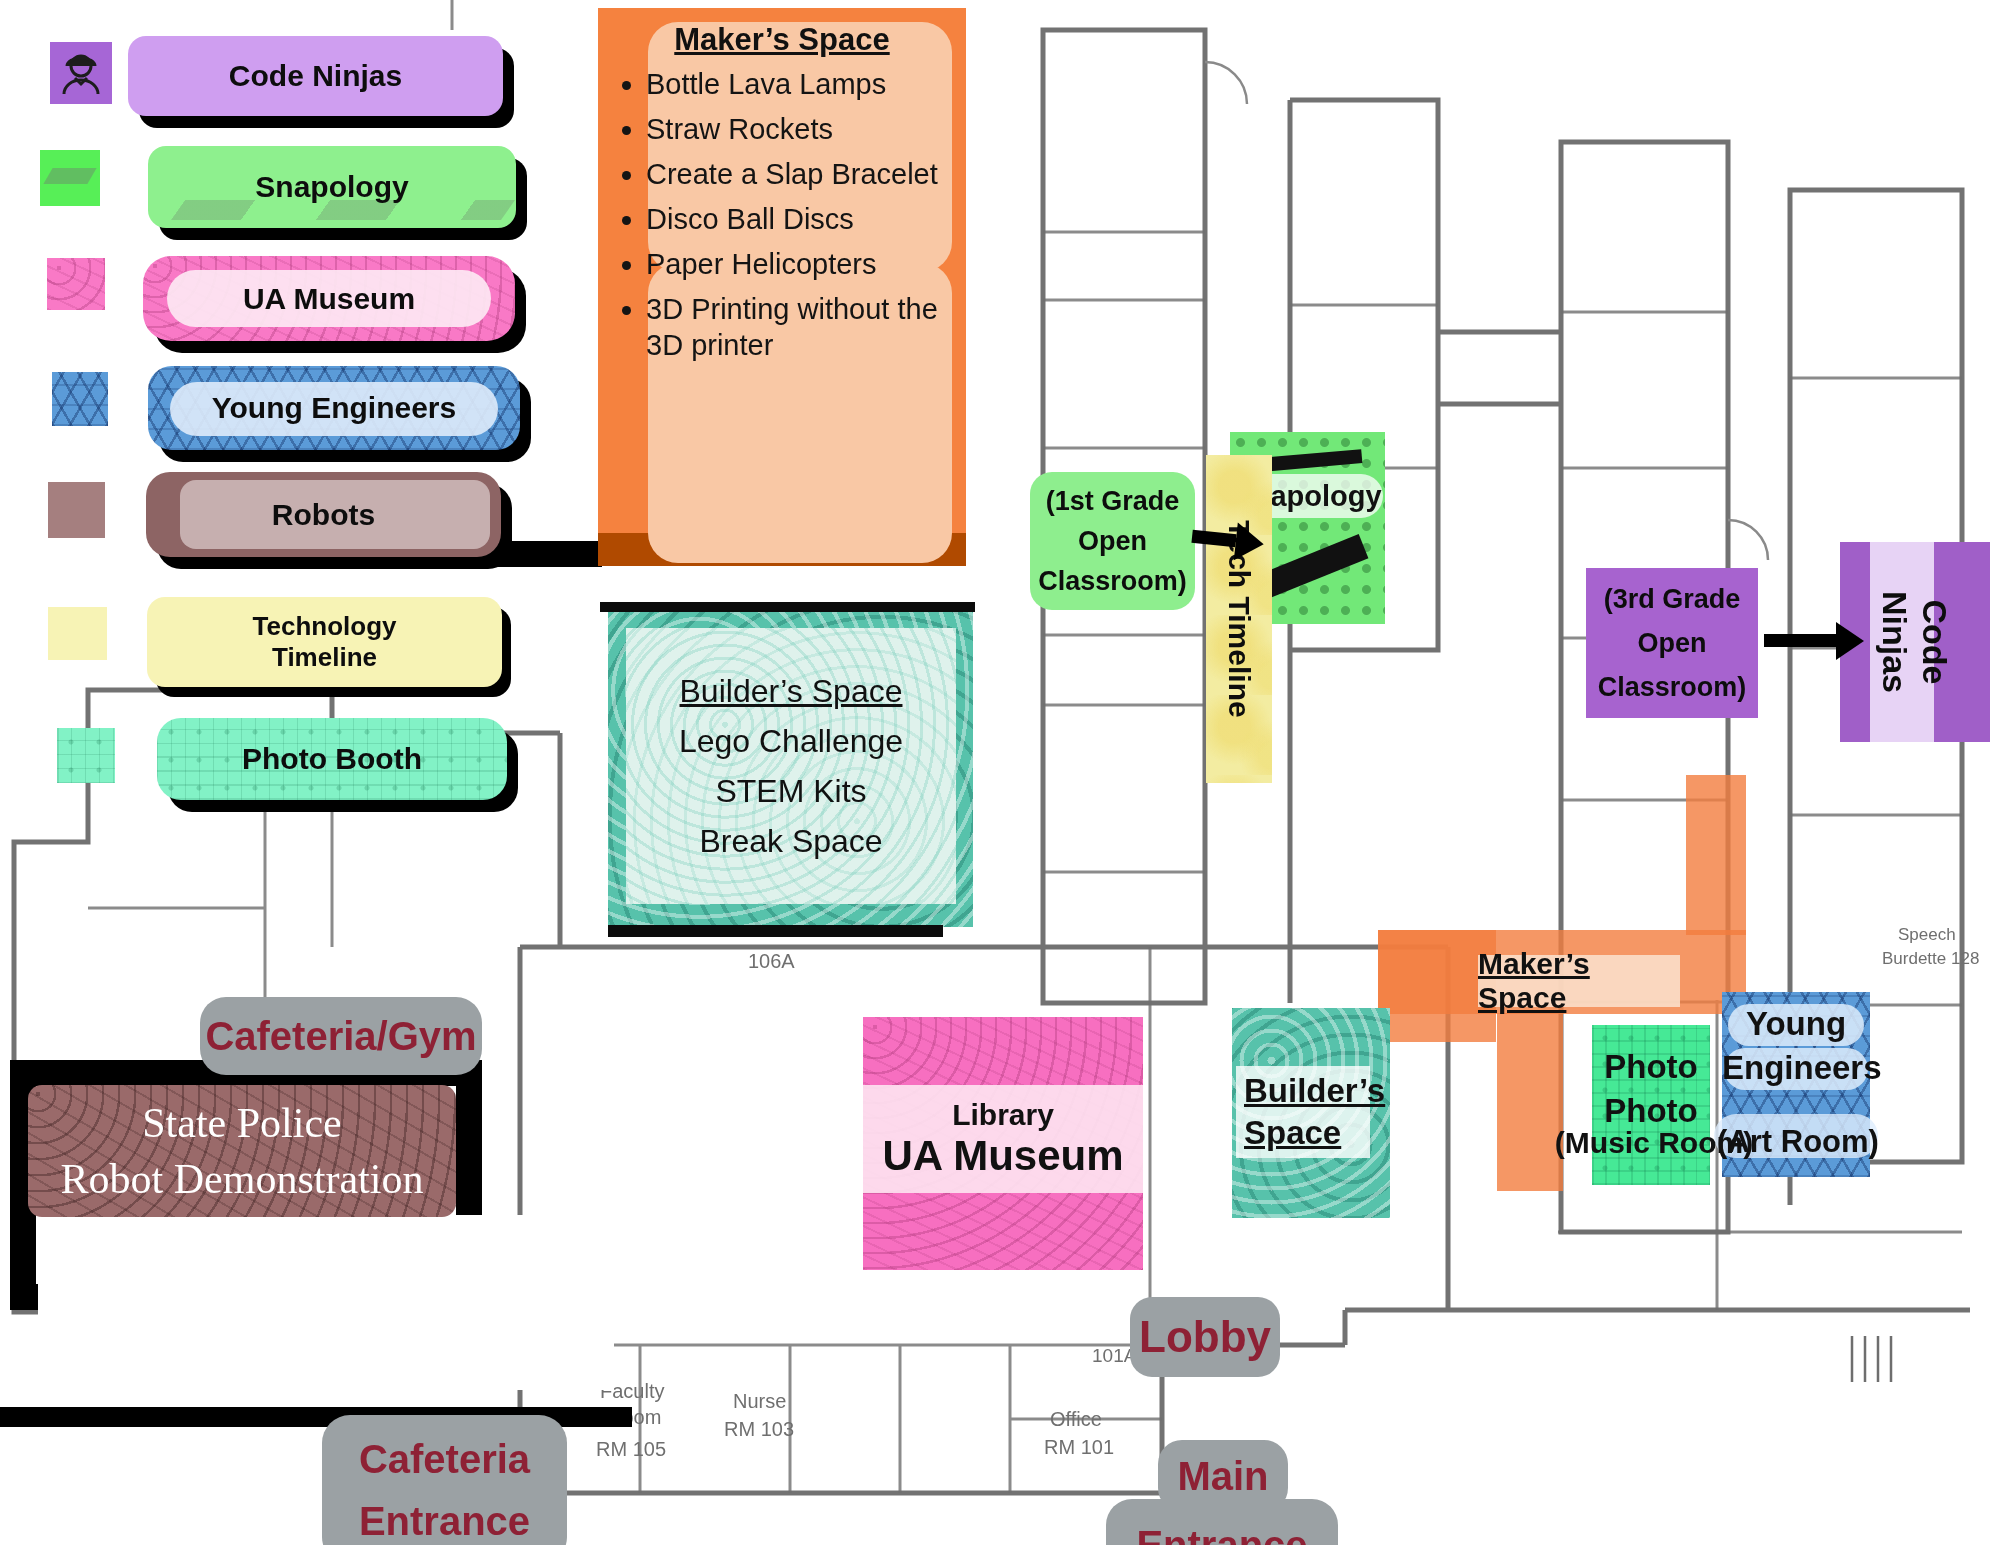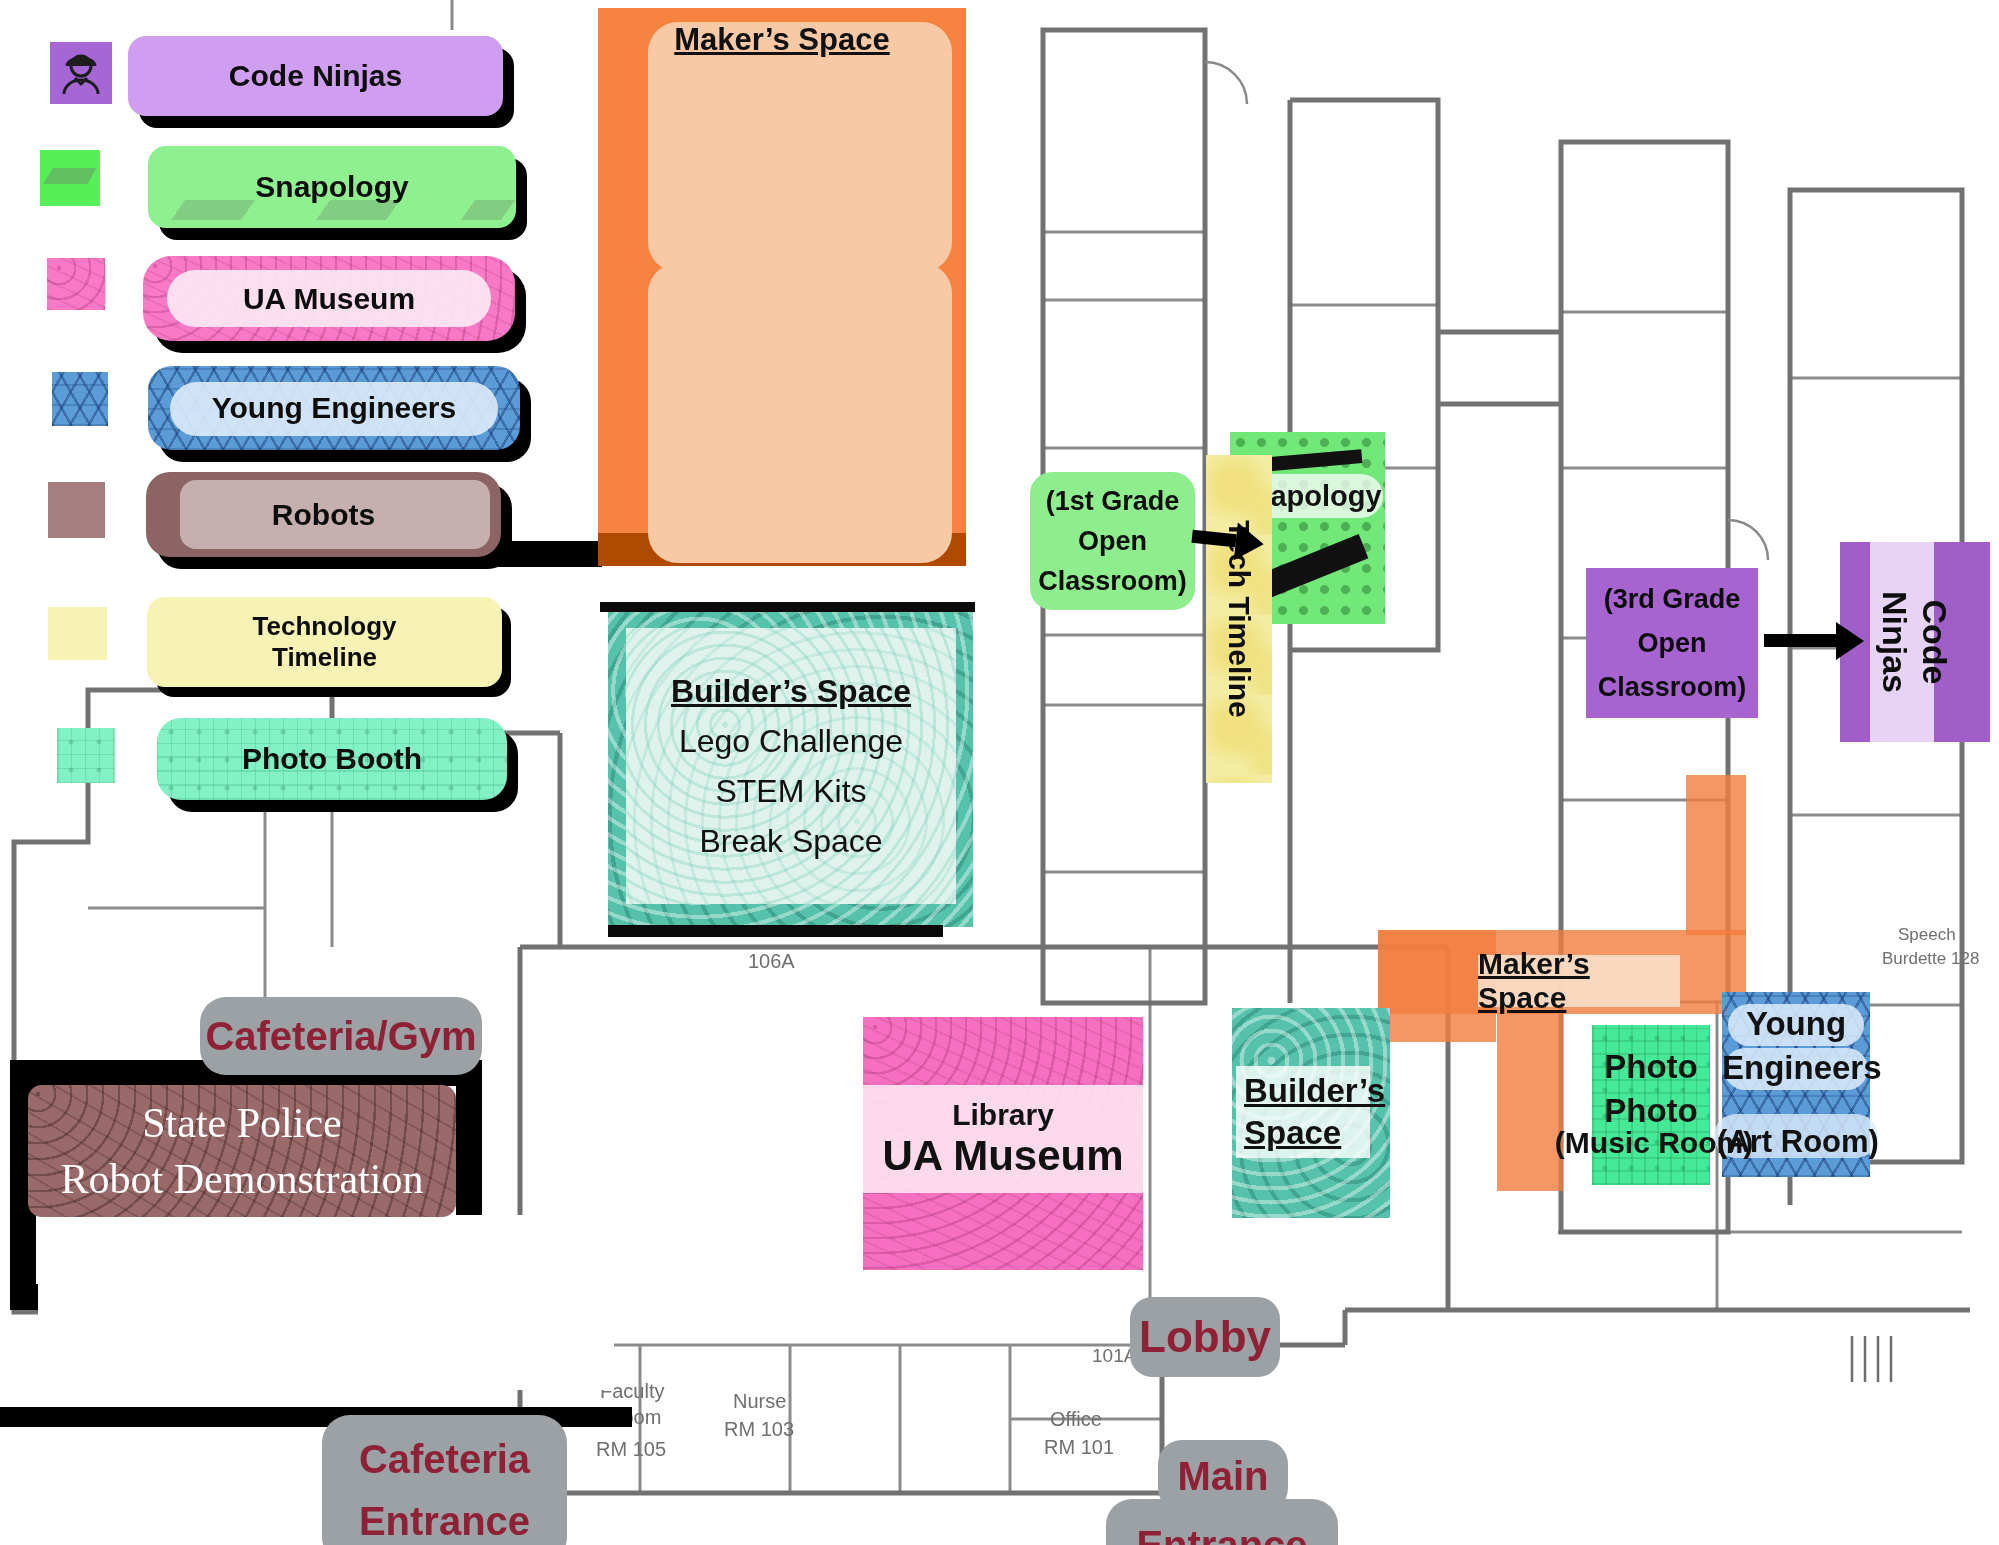--- a/index.html
+++ b/index.html
@@ -47,21 +47,21 @@
   .inner-pill{position:absolute;border-radius:40px;}
   .pill-txt{position:relative;z-index:2;}
 
   
   #makers-box{left:598px;top:8px;width:368px;height:558px;background:#f5823f;}
   .makers-panel{position:absolute;left:50px;width:304px;background:#f9c8a5;border-radius:30px;}
   #makers-title{font-weight:bold;font-size:31px;text-decoration:underline;text-align:center;padding-top:14px;}
   #makers-list{margin:8px 0 0 0;padding:0 10px 0 48px;font-size:29px;line-height:36px;color:#141414;}
   #makers-list li{margin-bottom:9px;}
 
-  .builders-title{font-weight:bold;text-decoration:underline;}
+  .builders-title{font-weight:normal;text-decoration:underline;}
 
   
   .gray-lab{position:absolute;background:#9ba1a4;color:#8e2135;font-weight:bold;
      display:flex;flex-direction:column;align-items:center;justify-content:center;text-align:center;margin-top:47px;}
   .lines span{display:block;}
   .map-box{position:absolute;display:flex;flex-direction:column;align-items:center;justify-content:center;
      font-weight:bold;text-align:center;color:#0d0d0d;}
   .rot90{position:absolute;top:50%;left:50%;transform:translate(-50%,-50%) rotate(90deg);
      font-weight:bold;color:#0d0d0d;text-align:center;white-space:nowrap;}
 
@@ -274,20 +274,28 @@
   </div>
 
   <div style="position:absolute;left:352px;top:541px;width:250px;height:26px;background:#000;z-index:6"></div>
 
   <div class="abs" id="makers-box" style="z-index:7">
     <div style="position:absolute;left:0;top:525px;width:368px;height:33px;background:#b04a00"></div>
     <div class="makers-panel" style="top:14px;height:250px"></div>
     <div class="makers-panel" style="top:255px;height:300px"></div>
     <div style="position:relative;z-index:2">
       <div id="makers-title">Maker’s Space</div>
+      <ul id="makers-list">
+        <li>Bottle Lava Lamps</li>
+        <li>Straw Rockets</li>
+        <li>Create a Slap Bracelet</li>
+        <li>Disco Ball Discs</li>
+        <li>Paper Helicopters</li>
+        <li>3D Printing without the 3D printer</li>
+      </ul>
     </div>
   </div>
 
   <div style="position:absolute;left:600px;top:602px;width:375px;height:10px;background:#0b0b0b;z-index:7"></div>
   <div class="pat-swirl" style="position:absolute;left:608px;top:612px;width:365px;height:315px;z-index:7">
     <div class="pat-swirl-light" style="position:absolute;left:18px;top:16px;width:330px;height:276px;
                 display:flex;flex-direction:column;align-items:center;justify-content:center;text-align:center;font-size:32px;line-height:50px">
       <span class="builders-title">Builder’s Space</span>
       <span>Lego Challenge</span>
       <span>STEM Kits</span>

